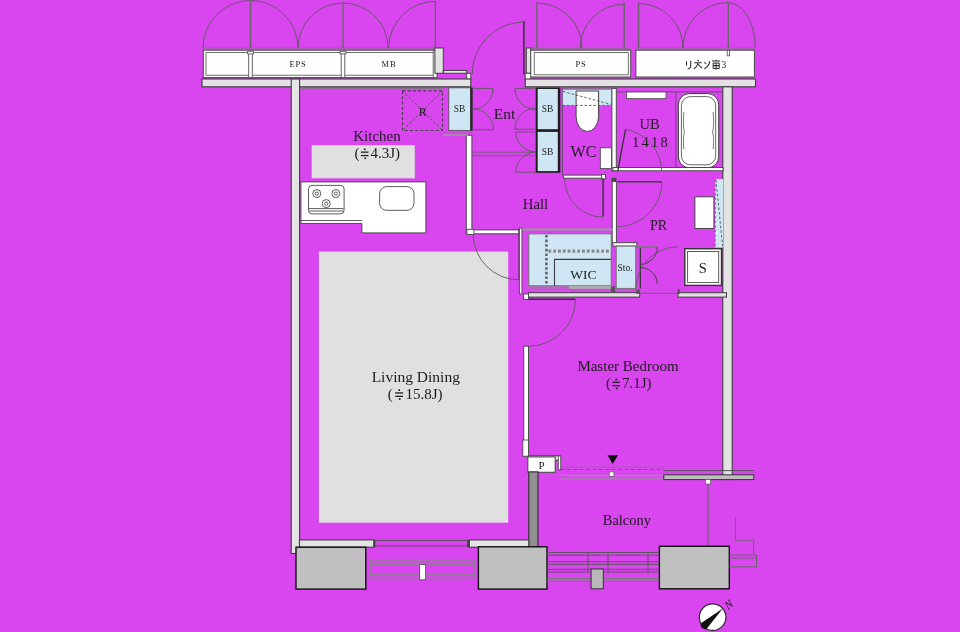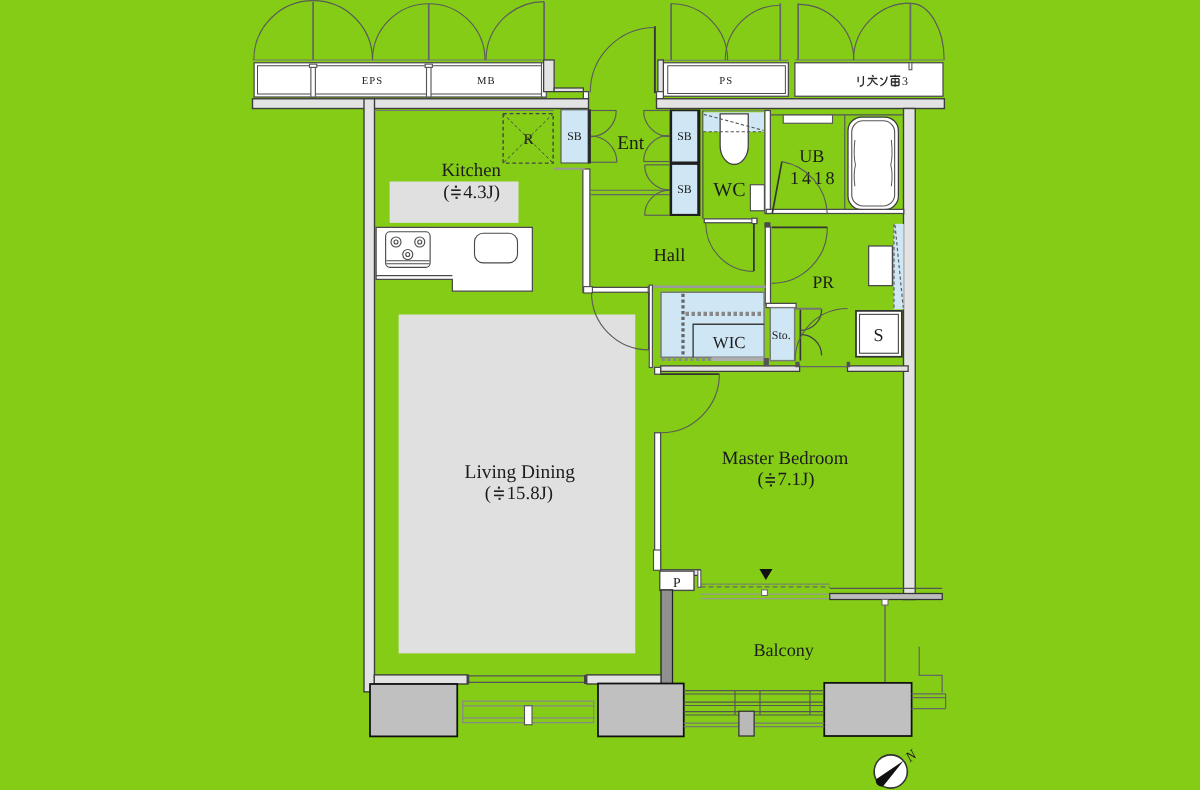--- a/index.html
+++ b/index.html
@@ -1,16 +1,16 @@
 <!DOCTYPE html>
 <html><head>
 <meta charset="utf-8">
 <style>
 html,body{margin:0;padding:0;background:#ffffff;}
-#plan{position:relative;width:960px;height:632px;background:#84cc16;font-family:"Liberation Serif",serif;}
+#plan{position:relative;width:960px;height:632px;background:#d946ef;font-family:"Liberation Serif",serif;}
 svg{position:absolute;top:0;left:0;}
 text{fill:#1c1c1c;font-family:"Liberation Serif",serif;}
 </style>
 </head>
 <body>
 
 <div id="plan">
 <svg width="960" height="632" viewBox="0 0 960 632">
 
 <g stroke="#777" stroke-width="0.9" fill="none">

